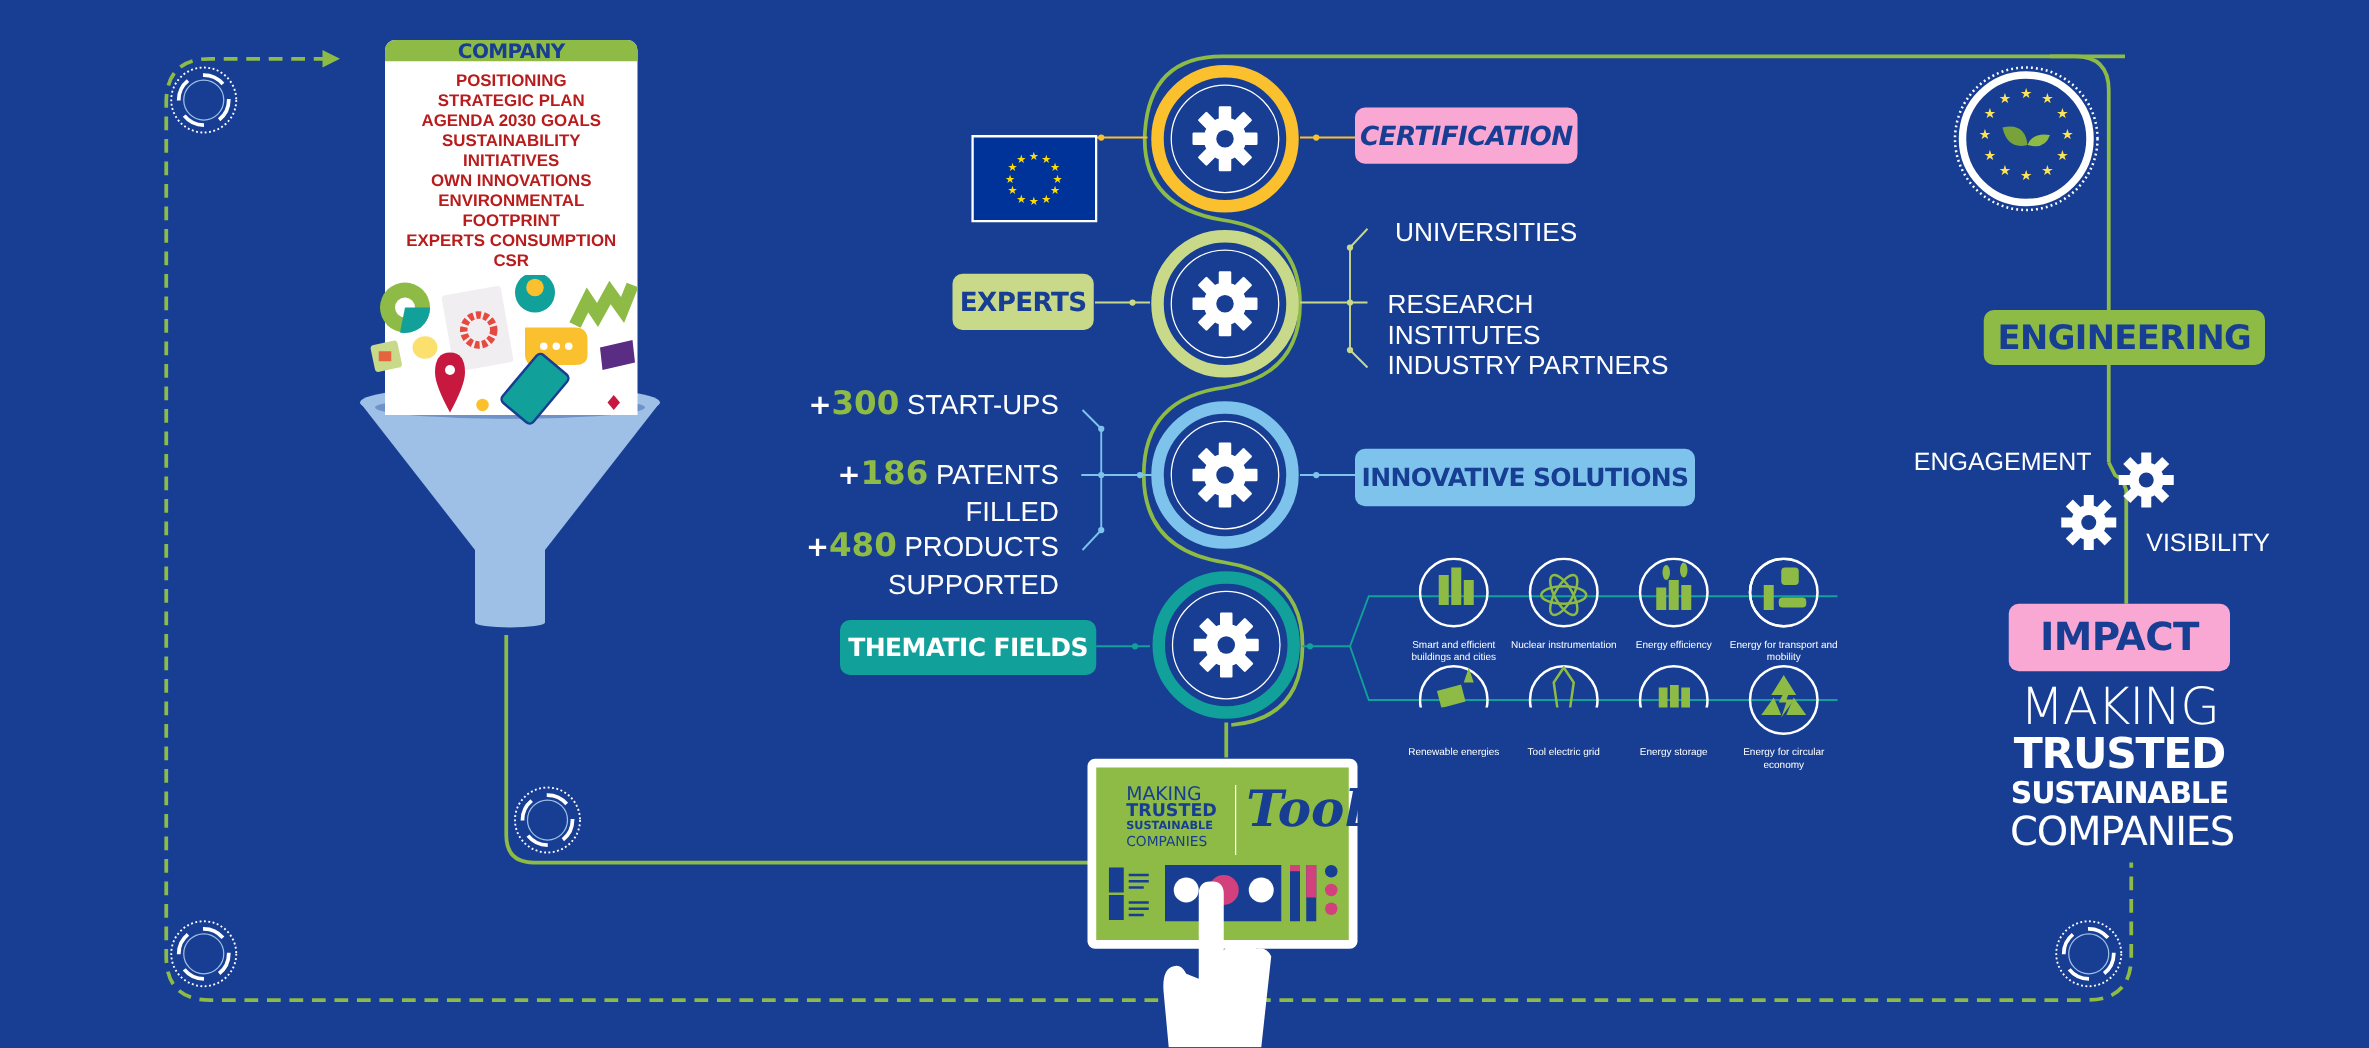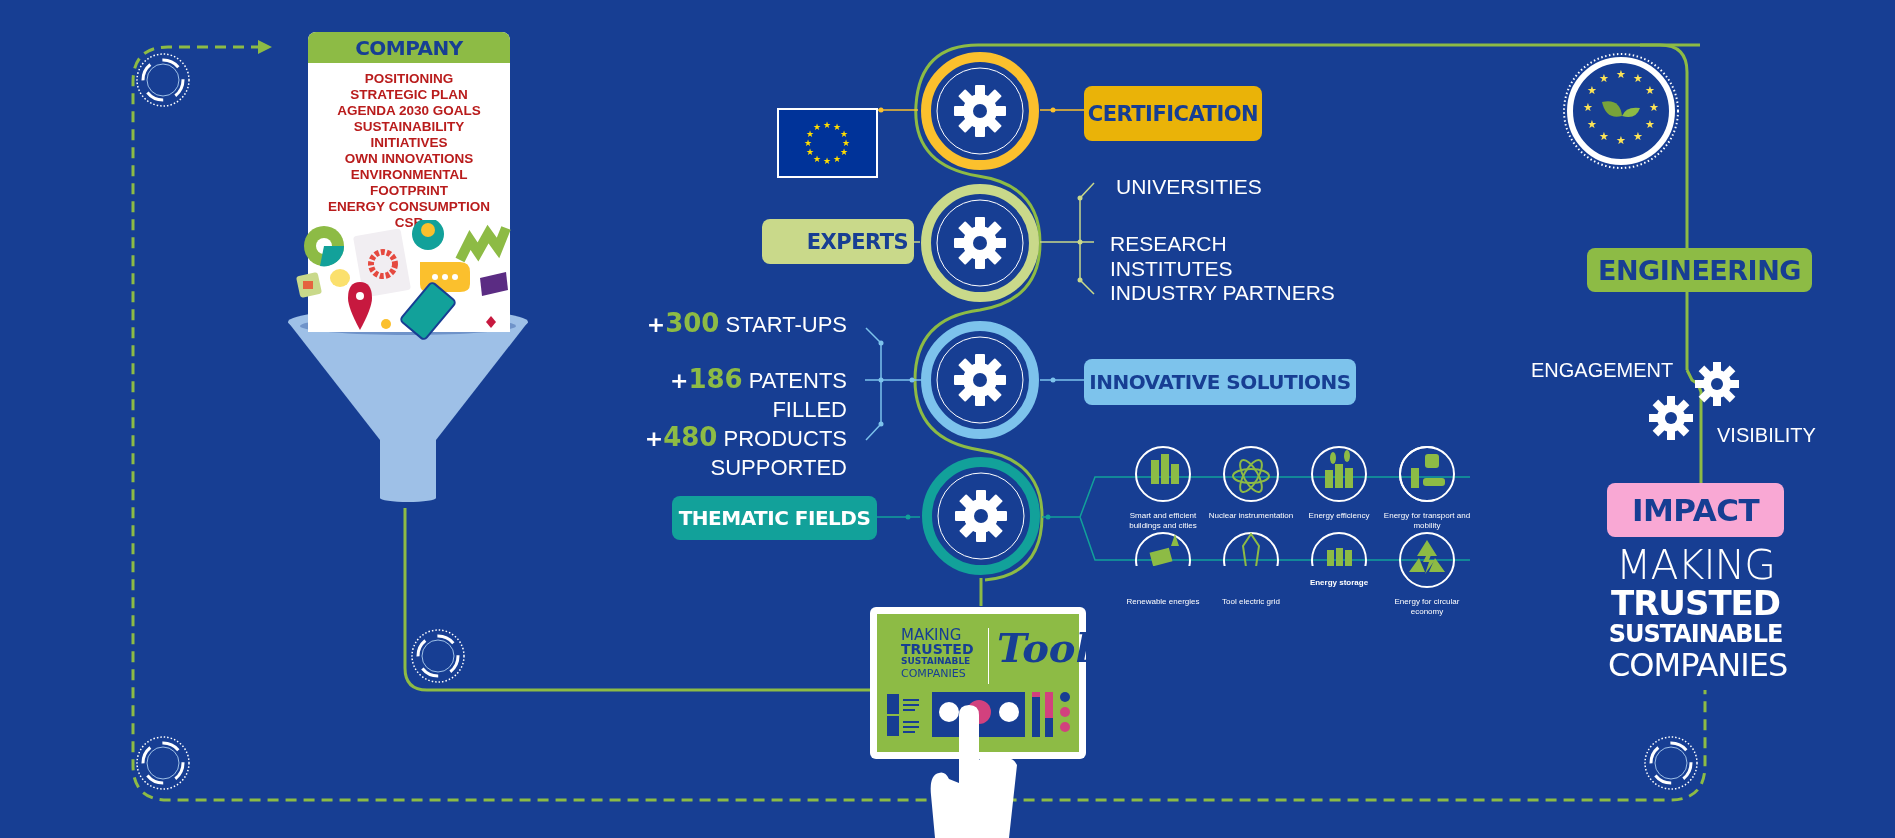--- a/index.html
+++ b/index.html
@@ -1,21 +1,21 @@
 <!DOCTYPE html>
 <html><head>
 <meta charset="utf-8">
 <style>
   html,body{margin:0;padding:0;}
   body{width:1895px;height:838px;background:#173E93;position:relative;overflow:hidden;font-family:"Liberation Sans",sans-serif;}
   .abs{position:absolute;}
   svg.bg{position:absolute;left:0;top:0;}
   .pill{position:absolute;border-radius:8px;display:flex;align-items:center;justify-content:center;font-family:"DejaVu Sans",sans-serif;font-weight:bold;color:#173E93;letter-spacing:-0.5px;}
   .company{left:308px;top:32px;width:202px;height:300px;background:#fff;border-radius:8px 8px 0 0;overflow:hidden;}
-  .company .hd{height:31px;background:#8DBB45;color:#173E93;font-family:"DejaVu Sans",sans-serif;font-weight:bold;font-size:20px;display:flex;align-items:center;justify-content:center;letter-spacing:-0.5px;}
+  .company .hd{height:17px;background:#8DBB45;color:#173E93;font-family:"DejaVu Sans",sans-serif;font-weight:bold;font-size:16px;display:flex;align-items:center;justify-content:center;letter-spacing:-0.5px;}
   .company ul{list-style:none;margin:8px 0 0 0;padding:0;text-align:center;}
   .company li{font-weight:bold;font-size:13.5px;line-height:16px;color:#b91c1c;}
   .stat{position:absolute;right:1048px;color:#fff;font-size:22px;text-align:right;line-height:30px;white-space:nowrap;}
   .stat .plus{font-family:"DejaVu Sans",sans-serif;font-weight:bold;}
   .stat .num{font-family:"DejaVu Sans",sans-serif;font-weight:bold;color:#8DBB45;font-size:26px;}
   .wtxt{position:absolute;color:#fff;font-size:21px;line-height:25px;white-space:nowrap;}
   .icon-label{position:absolute;width:90px;text-align:center;color:#fff;font-size:8px;line-height:10px;}
   .impact-text{position:absolute;left:1608px;top:544px;width:175px;color:#fff;text-align:center;font-family:"DejaVu Sans",sans-serif;}
   .impact-text .l1{font-size:41px;font-weight:200;line-height:42px;letter-spacing:-1px;}
   .impact-text .l2{font-size:34px;font-weight:bold;line-height:34px;letter-spacing:-1px;}
@@ -105,21 +105,21 @@
   <div class="hd">COMPANY</div>
   <ul>
     <li>POSITIONING</li>
     <li>STRATEGIC PLAN</li>
     <li>AGENDA 2030 GOALS</li>
     <li>SUSTAINABILITY</li>
     <li>INITIATIVES</li>
     <li>OWN INNOVATIONS</li>
     <li>ENVIRONMENTAL</li>
     <li>FOOTPRINT</li>
-    <li>ENERGY CONSUMPTION</li>
+    <li>EXPERTS CONSUMPTION</li>
     <li>CSR</li>
   </ul>
 </div>
 
 <svg class="abs" style="left:290px;top:220px" width="240" height="120" viewBox="0 0 240 120">
   <circle cx="34" cy="26" r="20" fill="#8DBB45"></circle>
     <circle cx="34" cy="26" r="8" fill="#fff"></circle>
     <path d="M34 26 L54 26 A20 20 0 0 1 30 46 Z" fill="#12A19A"></path>
   <rect x="68" y="12" width="48" height="62" rx="3" fill="#F1EEF2" transform="rotate(-10 92 43)"></rect>
   <circle cx="93" cy="44" r="12" fill="none" stroke="#E5493F" stroke-width="6" stroke-dasharray="4 2"></circle>
@@ -209,22 +209,22 @@
         <circle r="17"></circle>
         <rect x="-5" y="-26" width="10" height="52" rx="1"></rect>
         <rect x="-5" y="-26" width="10" height="52" rx="1" transform="rotate(45)"></rect>
         <rect x="-5" y="-26" width="10" height="52" rx="1" transform="rotate(90)"></rect>
         <rect x="-5" y="-26" width="10" height="52" rx="1" transform="rotate(135)"></rect>
         <circle r="7" fill="#173E93"></circle>
       </g>
 </svg>
   </div>
 
-<div class="pill" style="left:1084px;top:86px;width:178px;height:55px;background:#eab308;font-size:21px;">CERTIFICATION</div>
-<div class="pill" style="left:762px;top:219px;width:113px;height:45px;background:#C9D98A;font-size:21px;padding-left:39px;">EXPERTS</div>
+<div class="pill" style="left:1084px;top:86px;width:178px;height:45px;background:#f9a8d4;font-size:21px;font-style:italic;">CERTIFICATION</div>
+<div class="pill" style="left:762px;top:219px;width:113px;height:45px;background:#C9D98A;font-size:21px;">EXPERTS</div>
 <div class="pill" style="left:1084px;top:359px;width:272px;height:46px;background:#7DC3EC;font-size:20px;">INNOVATIVE SOLUTIONS</div>
 <div class="pill" style="left:672px;top:496px;width:205px;height:44px;background:#12A19A;color:#fff;font-size:20px;">THEMATIC FIELDS</div>
 
 <div class="wtxt" style="left:1116px;top:174px;">UNIVERSITIES</div>
 <div class="wtxt" style="left:1110px;top:231px;">RESEARCH</div>
 <div class="wtxt" style="left:1110px;top:256px;">INSTITUTES</div>
 <div class="wtxt" style="left:1110px;top:280px;">INDUSTRY PARTNERS</div>
 
 <div class="stat" style="top:308px;"><span class="plus">+</span><span class="num">300</span> <span>START-UPS</span></div>
 <div class="stat" style="top:364px;"><span class="plus">+</span><span class="num">186</span> <span>PATENTS</span></div>
@@ -273,21 +273,21 @@
       <circle cx="30" cy="28" r="27" fill="none" stroke="#fff" stroke-width="2"></circle>
       <path d="M30 8 L40 24 H20 Z M12 40 L22 26 L28 40 Z M48 40 L38 26 L32 40 Z" fill="#8DBB45"></path>
       <path d="M32 18 L26 30 H32 L28 42 L38 28 H32 L36 18 Z" fill="#8DBB45"></path>
     </svg>
   <div class="icon-label" style="left:1118px;top:511px;">Smart and efficient buildings and cities</div>
   <div class="icon-label" style="left:1206px;top:511px;">Nuclear instrumentation</div>
   <div class="icon-label" style="left:1294px;top:511px;">Energy efficiency</div>
   <div class="icon-label" style="left:1382px;top:511px;">Energy for transport and mobility</div>
   <div class="icon-label" style="left:1118px;top:597px;">Renewable energies</div>
   <div class="icon-label" style="left:1206px;top:597px;">Tool electric grid</div>
-  <div class="icon-label" style="left:1294px;top:578px;font-weight:bold;">Energy storage</div>
+  <div class="icon-label" style="left:1294px;top:597px;">Energy storage</div>
   <div class="icon-label" style="left:1382px;top:597px;">Energy for circular economy</div>
 </div>
 
 <div class="abs" style="left:870px;top:607px;width:216px;height:152px;background:#fff;border-radius:6px;">
   <div class="abs" style="left:7px;top:7px;width:202px;height:138px;background:#8DBB45;">
     <div class="abs" style="left:24px;top:14px;color:#173E93;font-family:'DejaVu Sans',sans-serif;line-height:14px;">
       <div style="font-size:15px;">MAKING</div>
       <div style="font-size:14px;font-weight:bold;">TRUSTED</div>
       <div style="font-size:9px;font-weight:bold;line-height:11px;">SUSTAINABLE</div>
       <div style="font-size:11px;">COMPANIES</div>

